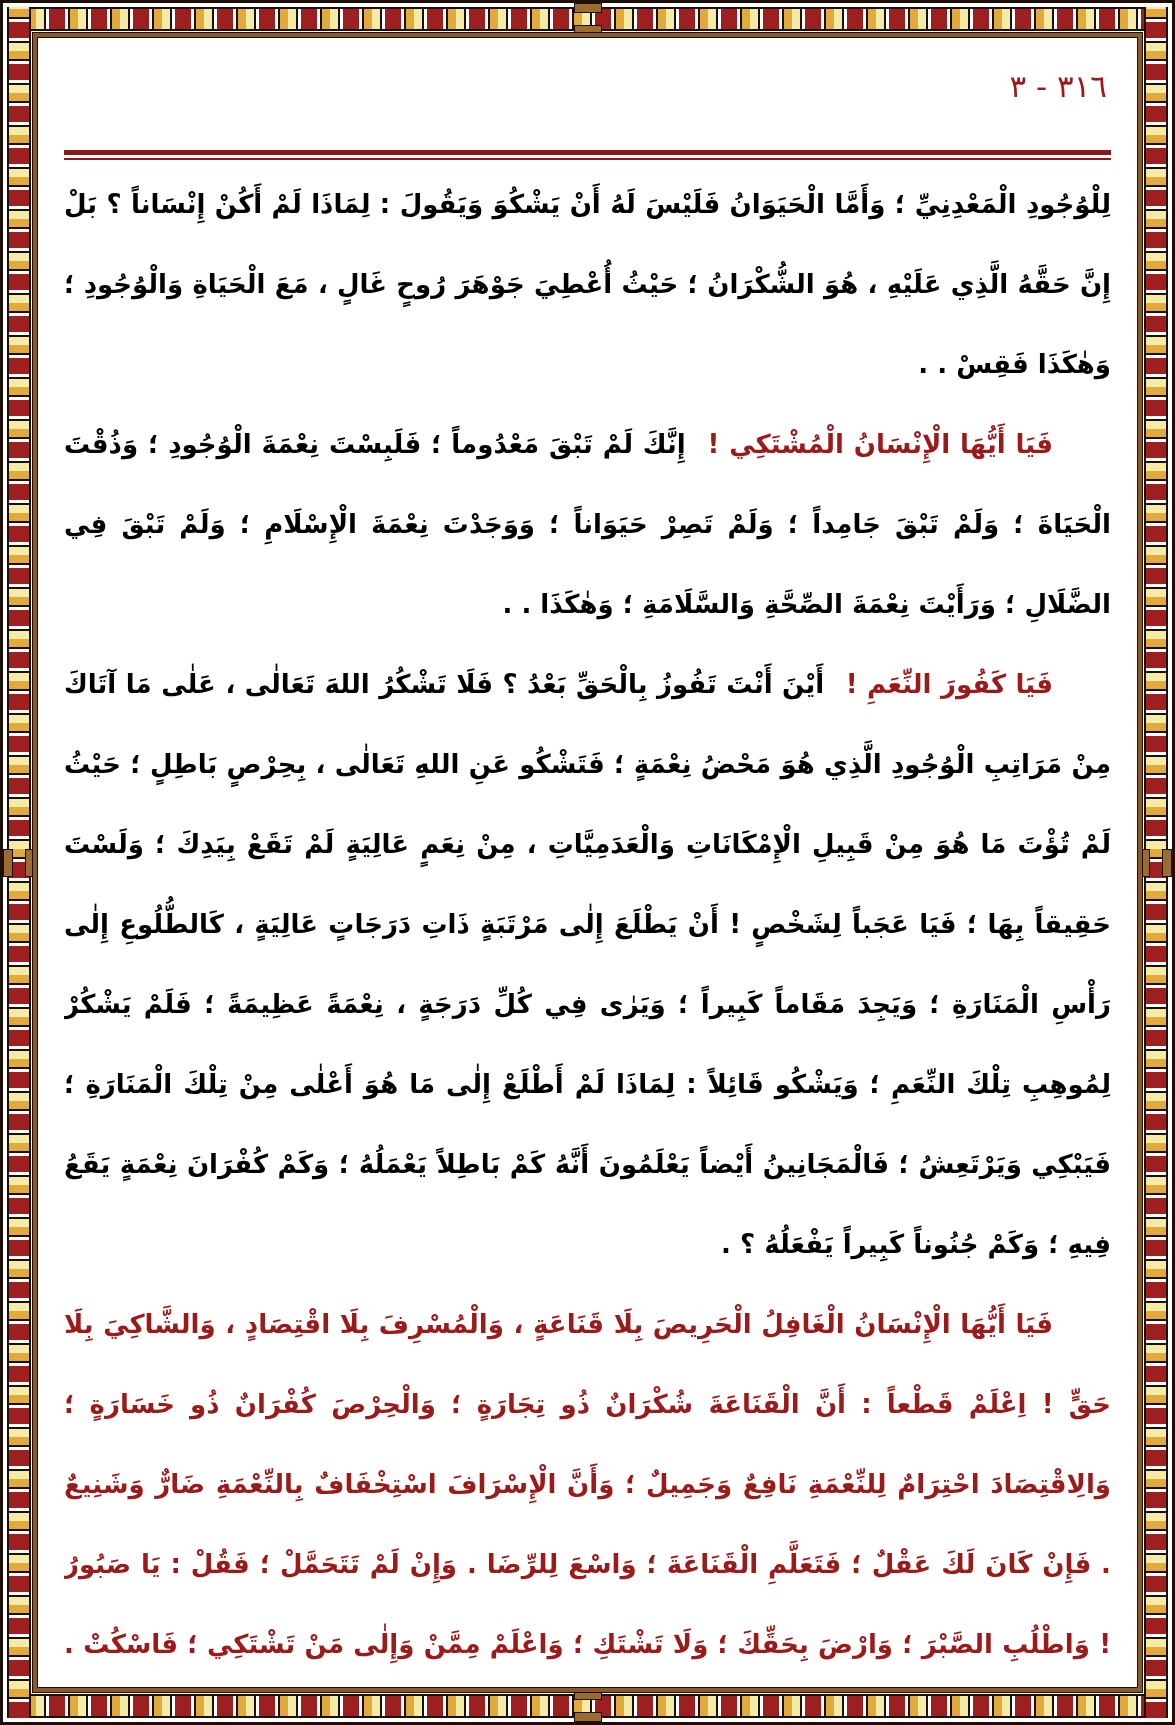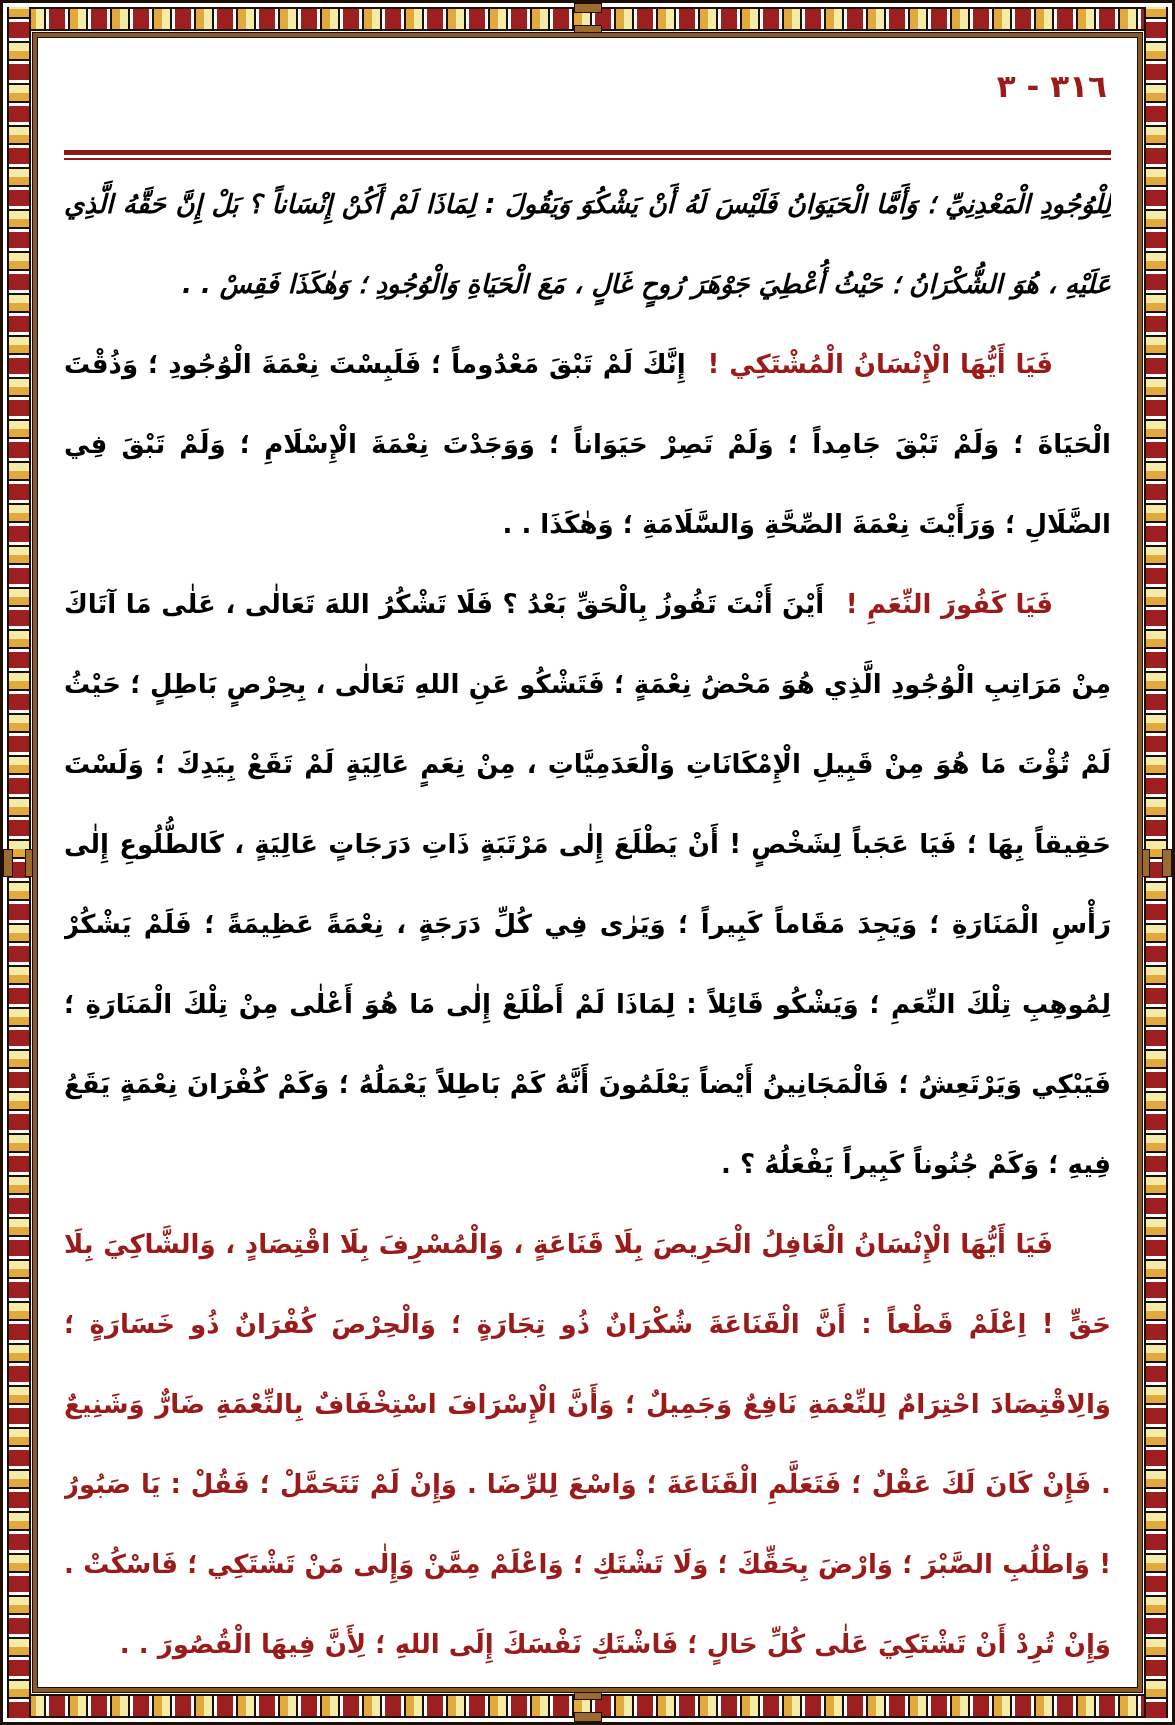--- a/index.html
+++ b/index.html
@@ -56,42 +56,42 @@
     top:50%; transform:translateY(-50%);
   }
   
   .content {
     position:absolute; top:46px; right:64px; left:64px; bottom:42px;
     overflow:hidden;
   }
   .header { position:relative; height:92px; }
   .page-number {
     position:absolute; top:22px; right:4px;
-    font-size:31px; font-weight:bold; color:#9b1b1b;
+    font-size:31px; font-weight:normal; color:#9b1b1b;
     letter-spacing:1px;
   }
   .page-title {
     text-align:center; padding-top:20px;
     font-size:35px; font-weight:bold; color:#9b1b1b;
   }
   .header-rule {
     height:3px;
     border-top:5px solid #8b1a1a;
     border-bottom:2px solid #8b1a1a;
     margin-top:12px;
   }
   .body-text {
     margin-top:4px;
     font-size:26px; font-weight:bold;
     line-height:80px;
     text-align:justify;
     color:#000000;
   }
   .body-text p { margin:0; text-indent:58px; }
-  .body-text p.no-indent { text-indent:0;font-style:italic; }
+  .body-text p.no-indent { text-indent:0; }
   .red { color:#9b1b1b;margin-left:12px; }
 </style>
 </head>
 <body>
 
 <div class="page">
 
   <div class="outer-edge"></div>
   <div class="band band-top"></div>
   <div class="band band-bottom"></div>

